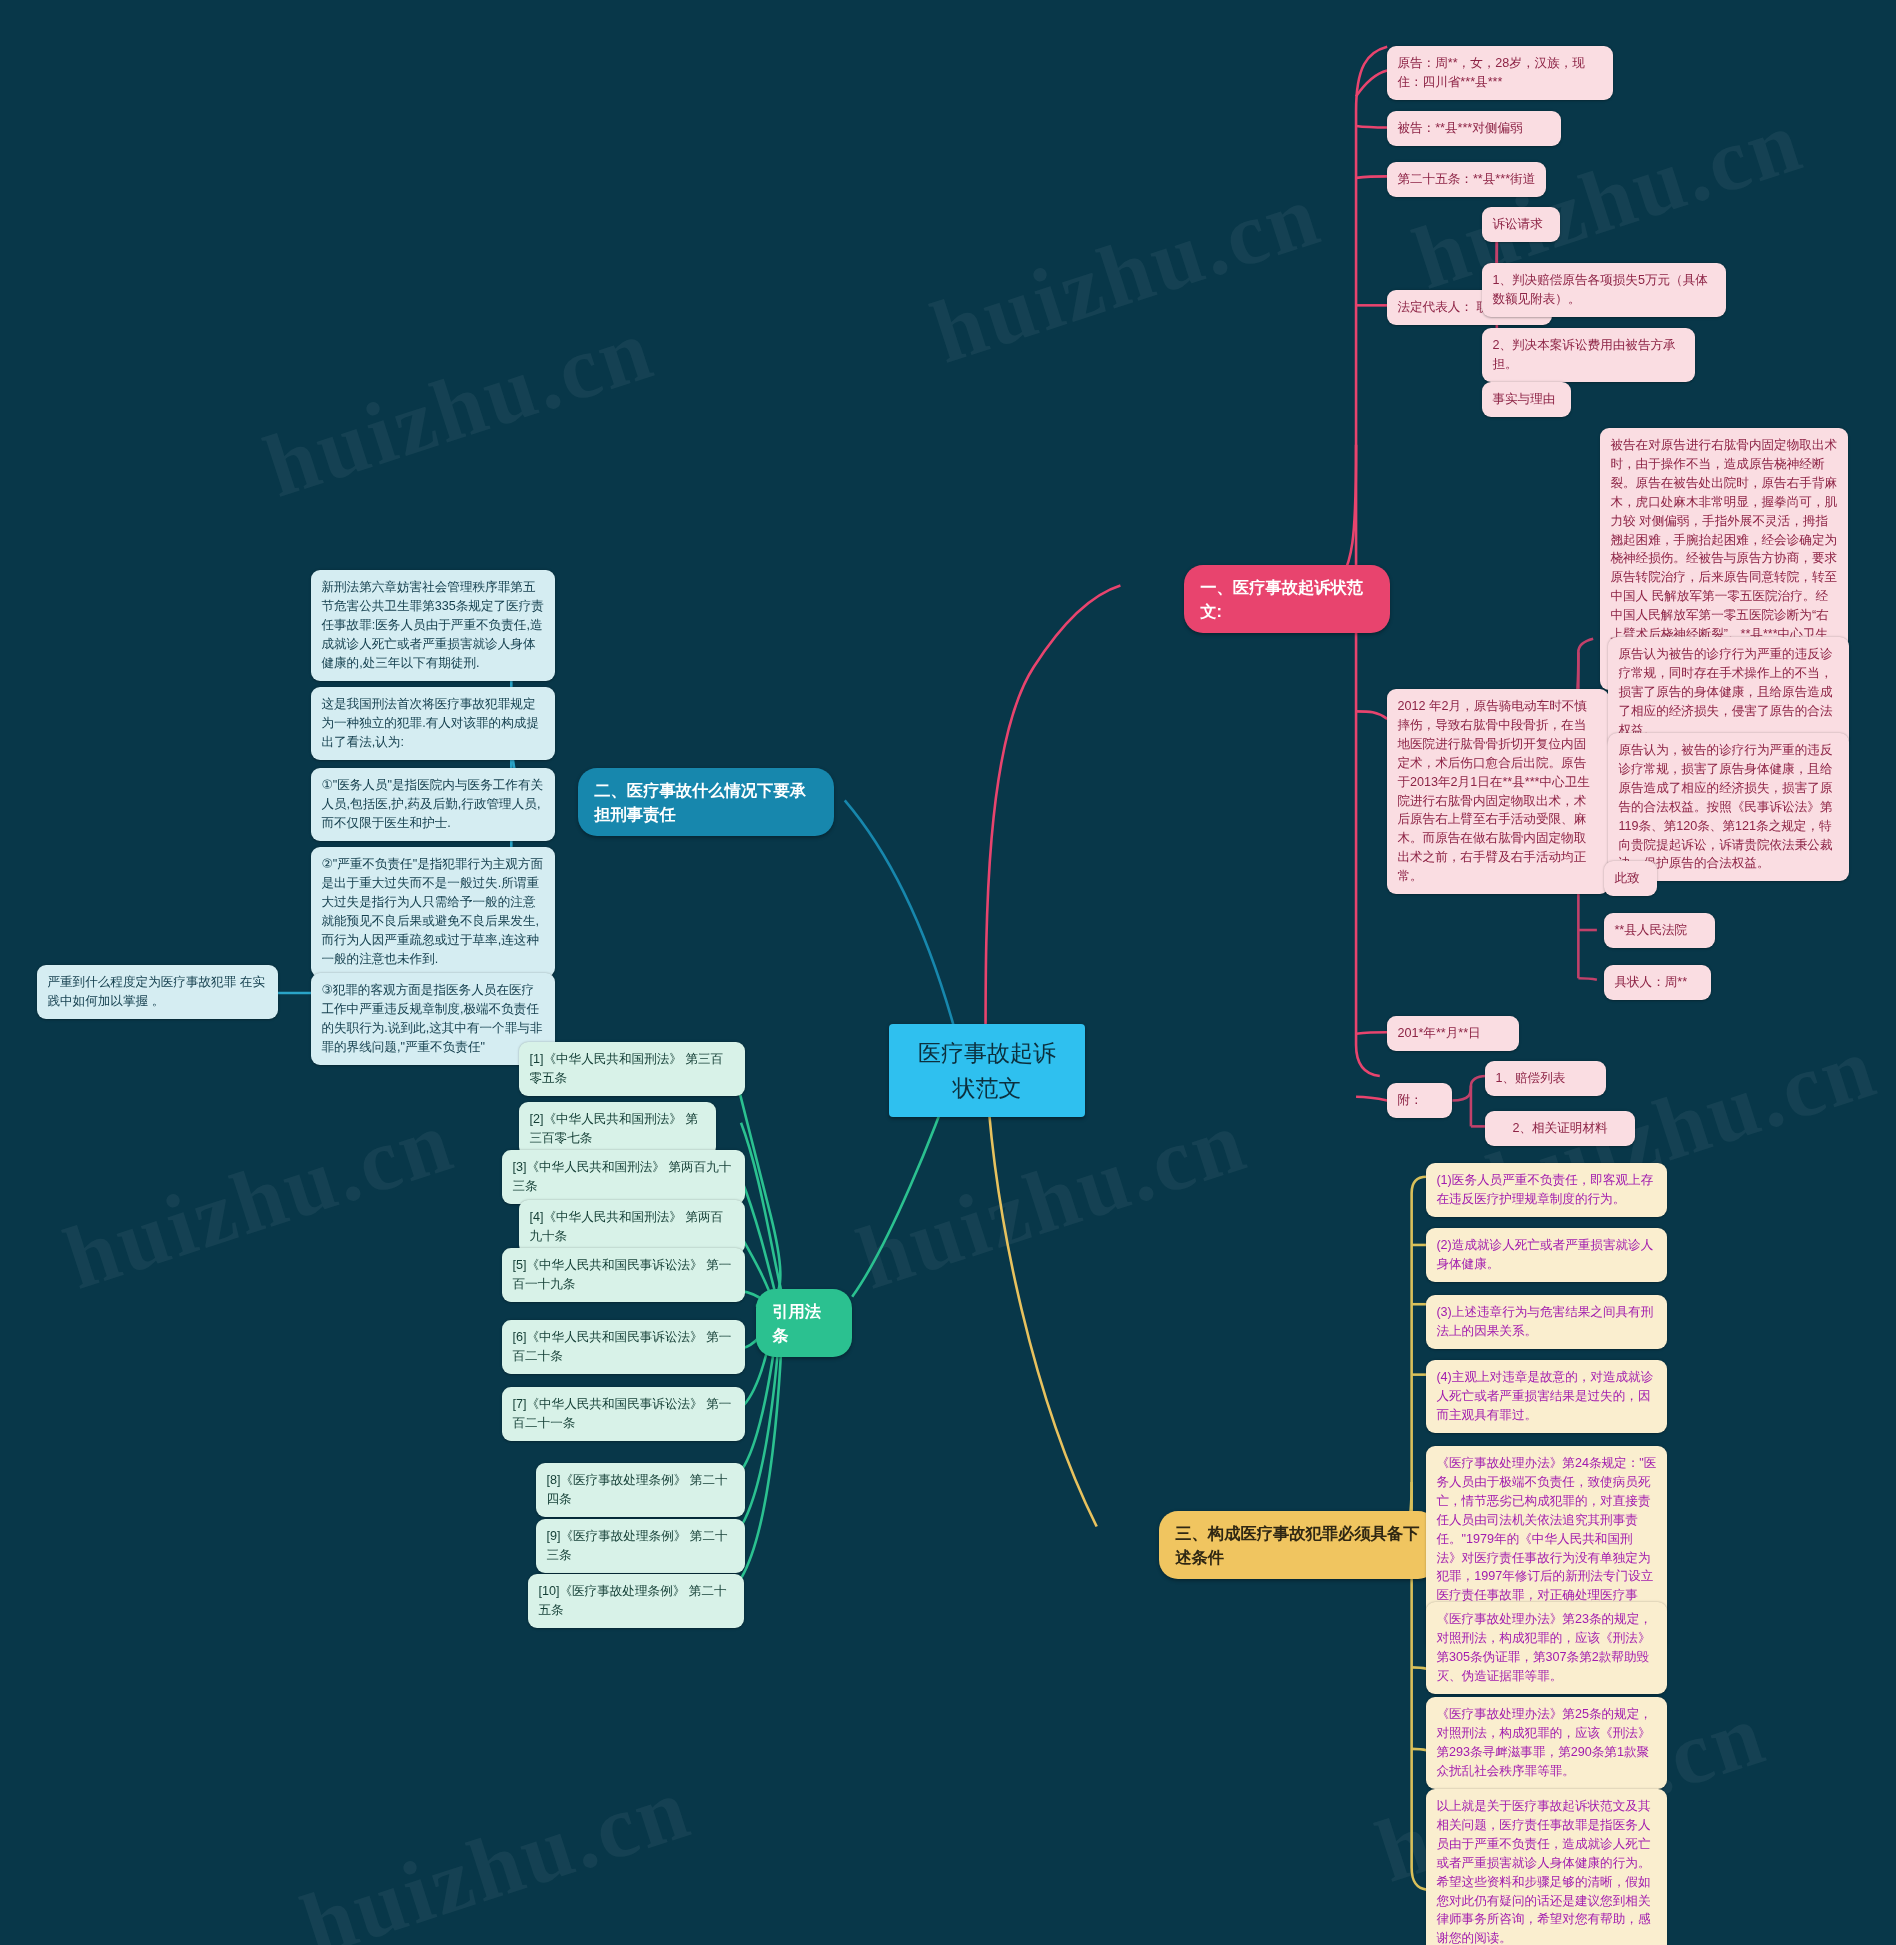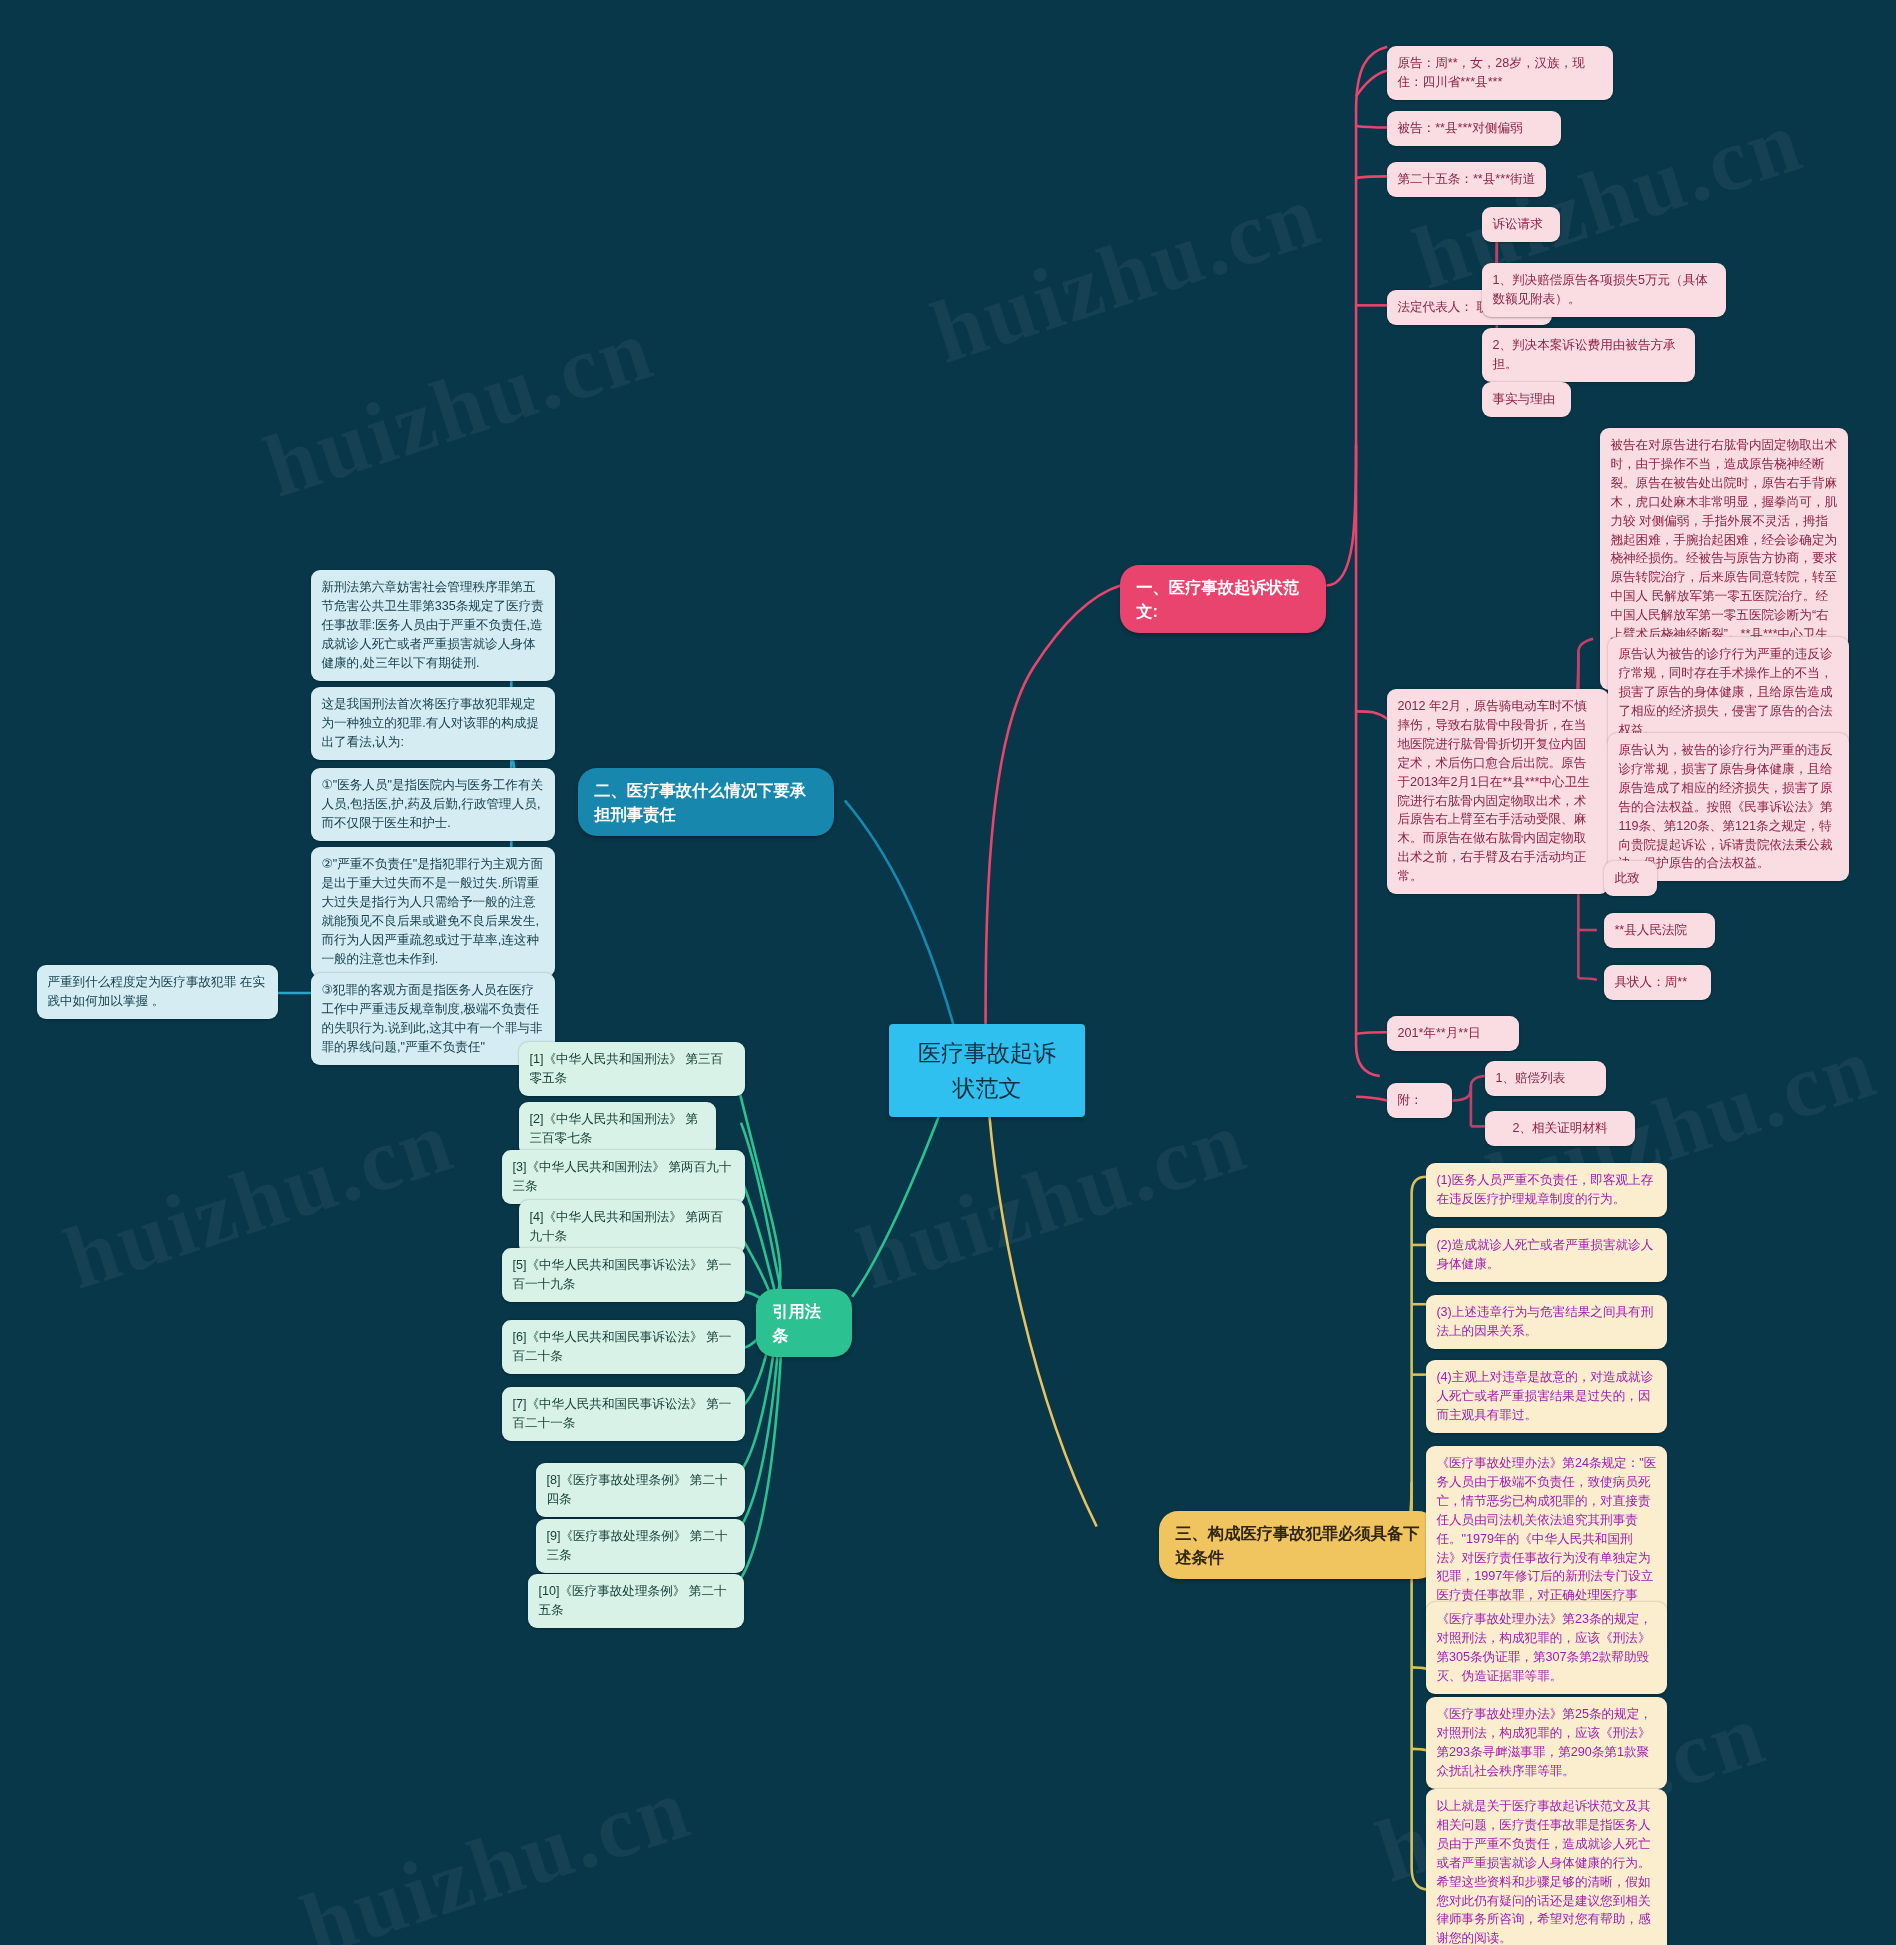--- a/index.html
+++ b/index.html
@@ -154,21 +154,21 @@
       <path d="M1905,1760 C1915,1760 1918,1760 1925,1760" stroke="#d9c05a"></path>
       <path d="M1905,1855 C1915,1855 1918,1855 1925,1855" stroke="#d9c05a"></path>
       <path d="M1905,2060 C1915,2060 1918,2060 1925,2062" stroke="#d9c05a"></path>
       <path d="M1905,2250 C1915,2250 1918,2250 1925,2252" stroke="#d9c05a"></path>
       <path d="M1905,2360 C1915,2360 1918,2360 1925,2362" stroke="#d9c05a"></path>
     </g>
   </svg>
 
   <div class="node root" style="left:889px; top:1024px; width:196px;">医疗事故起诉状范文</div>
 
-  <div class="node br br-pink" style="left:1120px; top:565px; width:206px;">一、医疗事故起诉状范文:</div>
+  <div class="node br br-pink" style="left:1184px; top:565px; width:206px;">一、医疗事故起诉状范文:</div>
 
   <div class="node br br-blue" style="left:578px; top:768px; width:256px;">二、医疗事故什么情况下要承担刑事责任</div>
 
   <div class="node br br-green" style="left:756px; top:1289px; width:96px;">引用法条</div>
 
   <div class="node br br-yellow" style="left:1111px; top:1511px; width:278px;margin-left:48px;">三、构成医疗事故犯罪必须具备下述条件</div>
 
   <div class="node card c-pink" style="left:1387px; top:46px; width:226px;">原告：周**，女，28岁，汉族，现住：四川省***县***</div>
 
   <div class="node card c-pink" style="left:1387px; top:111px; width:174px;">被告：**县***对侧偏弱</div>

